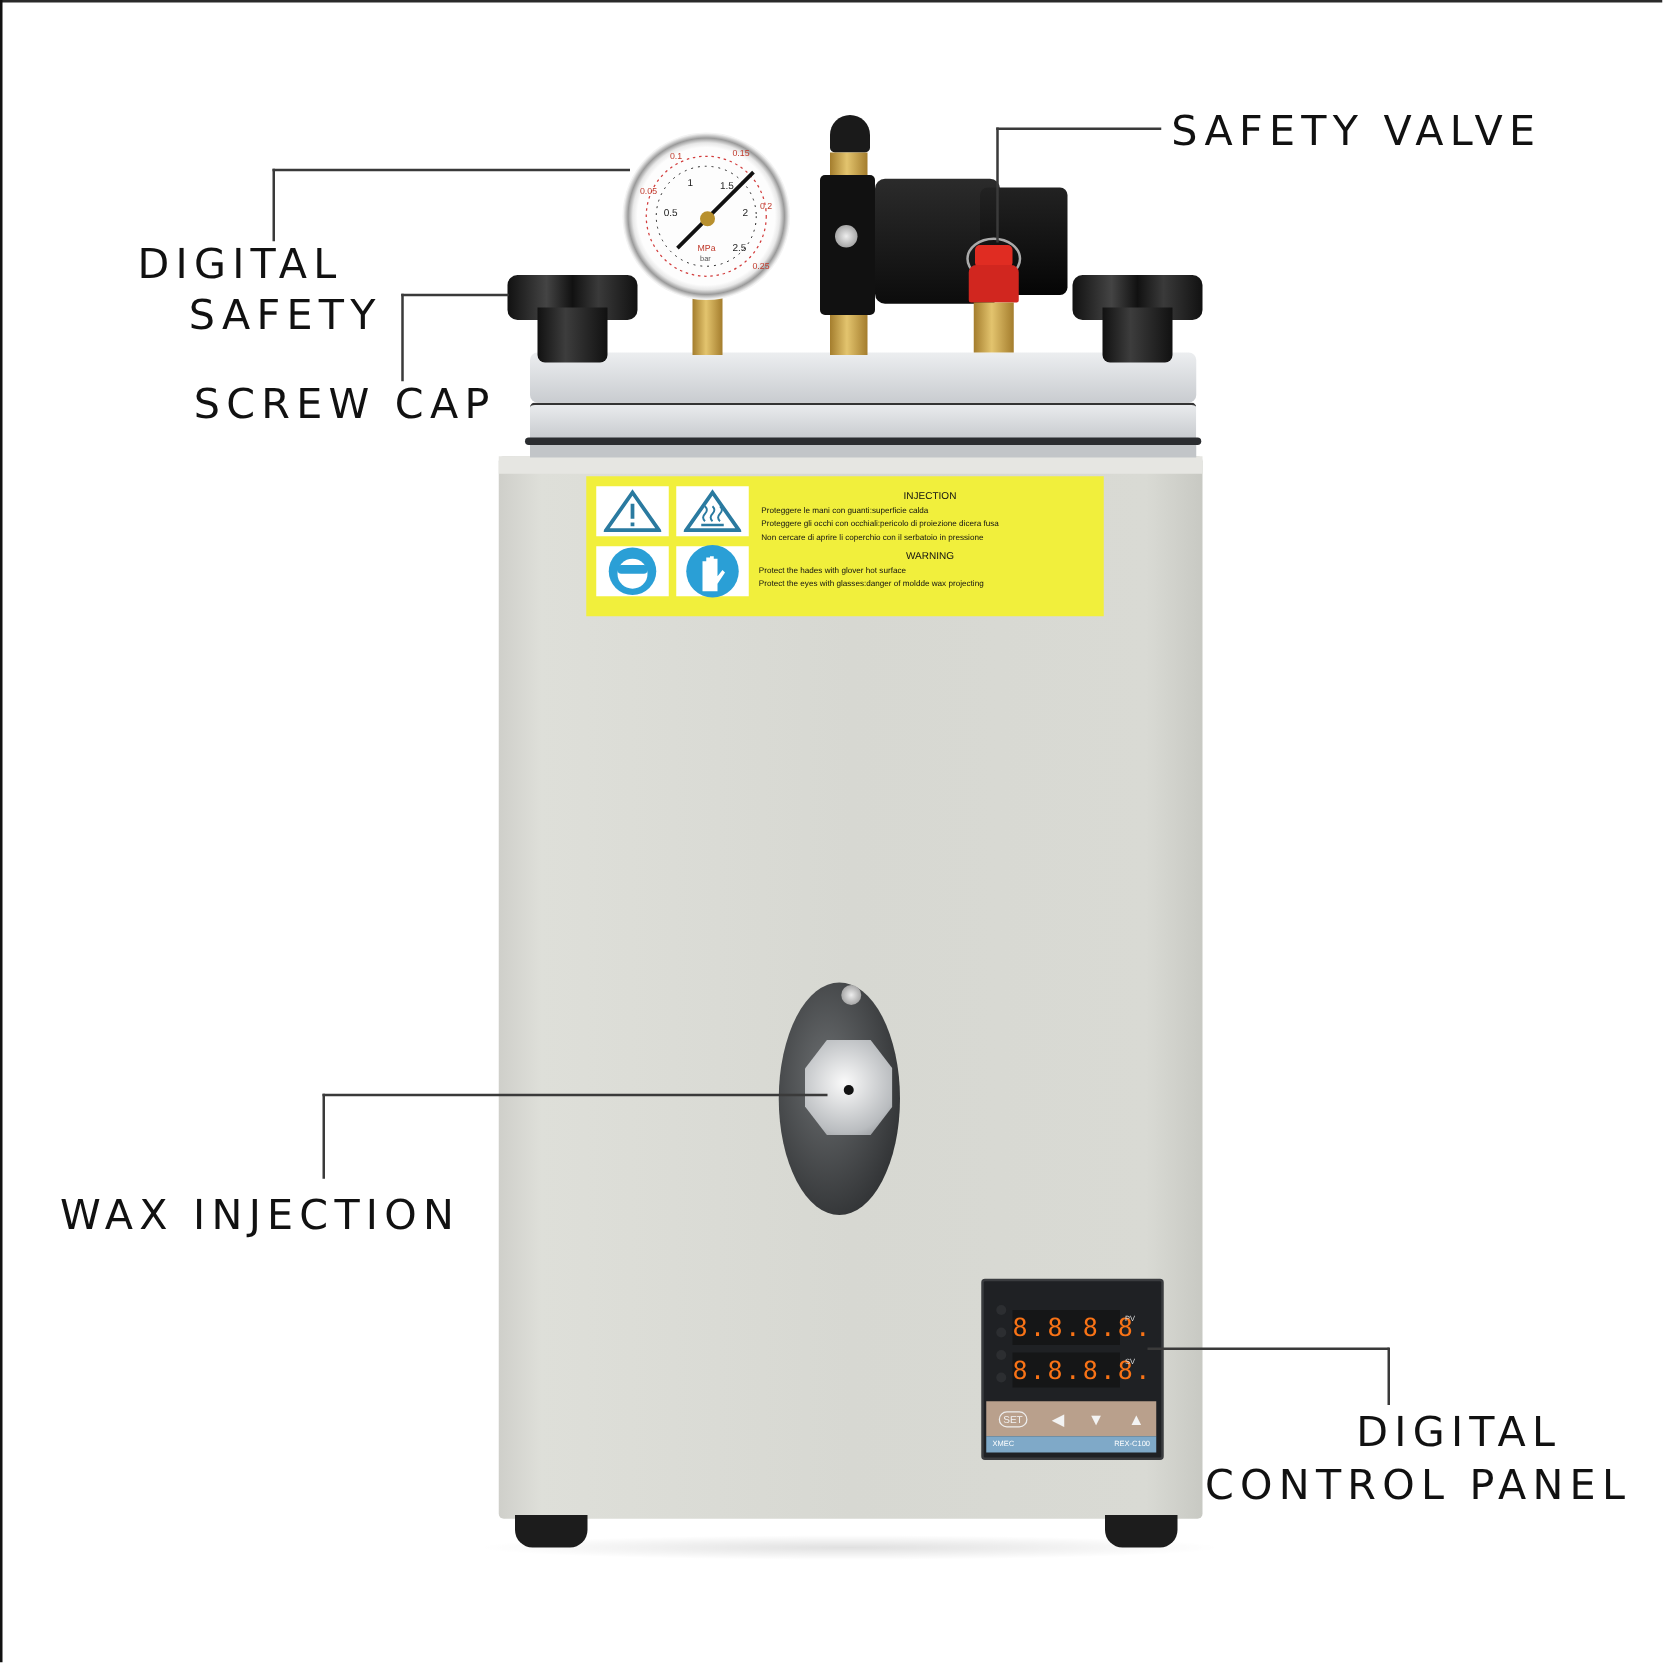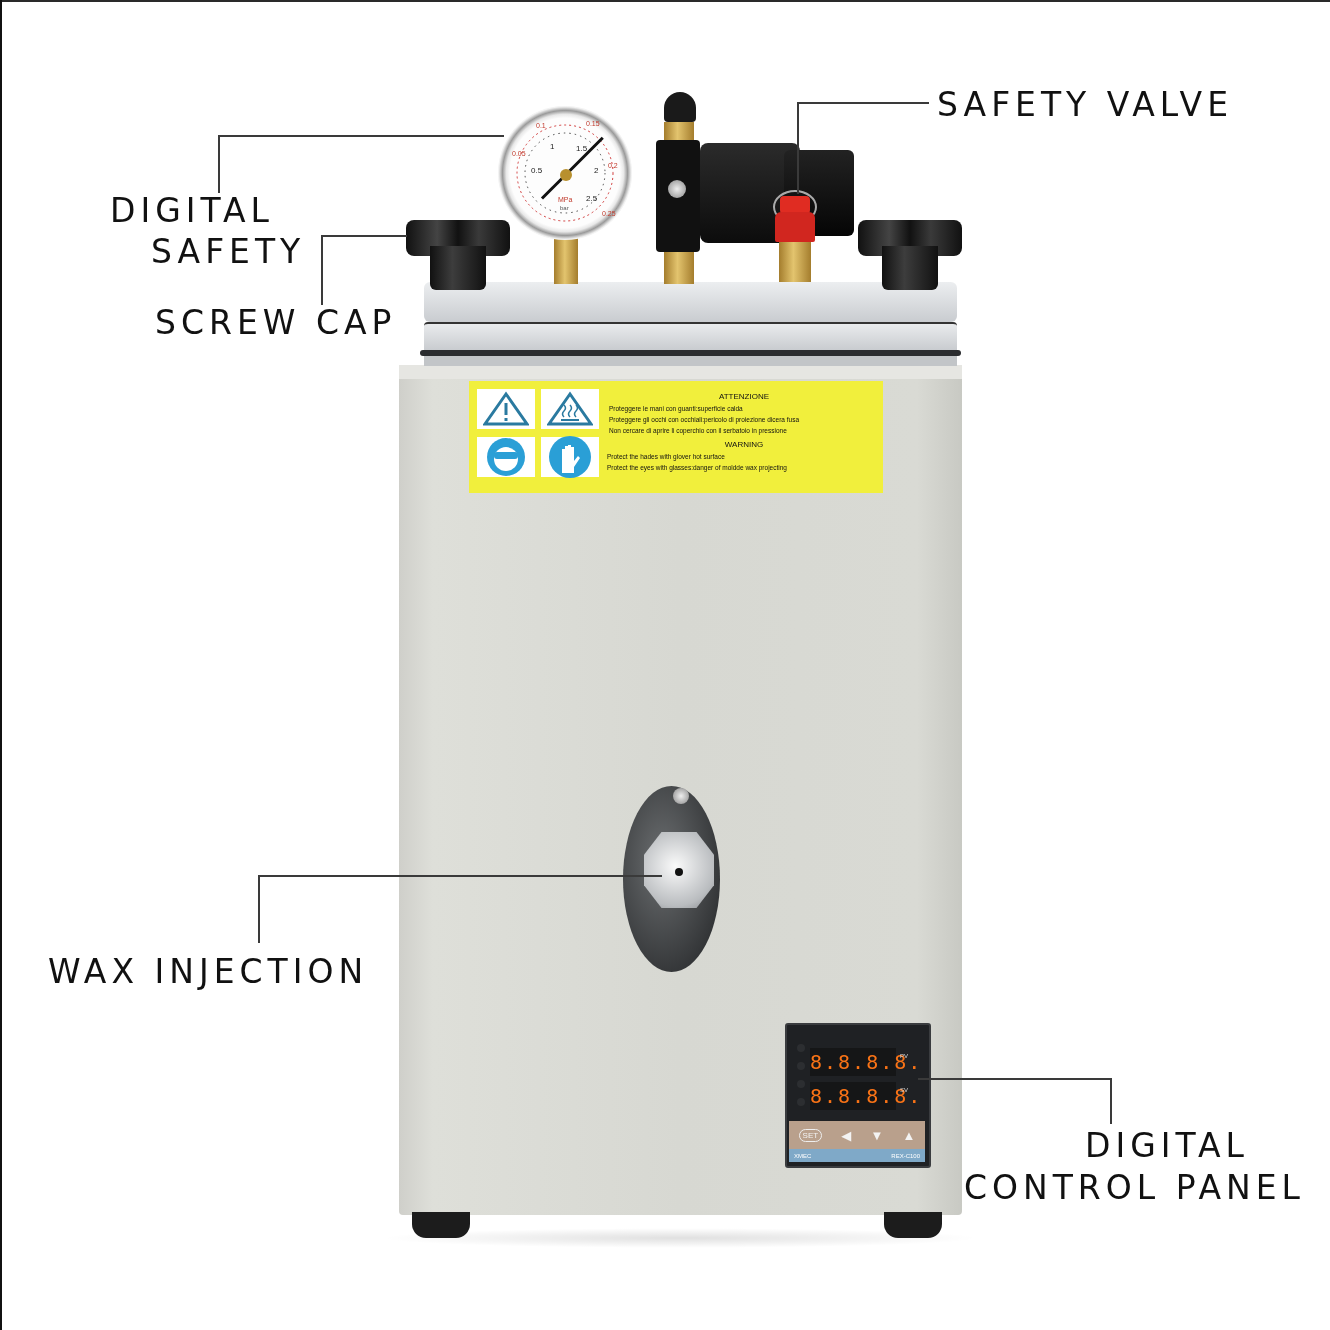--- a/index.html
+++ b/index.html
@@ -125,21 +125,21 @@
           <circle cx="20" cy="22" r="12" fill="#fff"></circle>
           <rect x="8" y="15" width="24" height="7" rx="3" fill="#2a9fd6"></rect>
         </svg>
     </div>
     <div class="label-icon" style="left:72px;top:56px;">
       <svg width="44" height="44" viewBox="0 0 44 44">
           <circle cx="22" cy="22" r="21" fill="#2a9fd6"></circle>
           <path d="M14 30 V14 h3 v10 V11 h3 v13 V10 h3 v14 V12 h3 v14 l4 -5 l2 2 l-6 9 v6 h-12z" fill="#fff"></path>
         </svg>
     </div>
-    <div class="label-title" style="left:140px;top:11px;">ATTENZIONE</div>
+    <div class="label-title" style="left:140px;top:11px;">INJECTION</div>
     <div class="label-line" style="left:140px;top:24px;">Proteggere le mani con guanti:superficie calda</div>
     <div class="label-line" style="left:140px;top:35px;">Proteggere gli occhi con occhiali:pericolo di proiezione dicera fusa</div>
     <div class="label-line" style="left:140px;top:46px;">Non cercare di aprire li coperchio con il serbatoio in pressione</div>
     <div class="label-title" style="left:140px;top:59px;">WARNING</div>
     <div class="label-line" style="left:138px;top:72px;">Protect the hades with  glover hot surface</div>
     <div class="label-line" style="left:138px;top:83px;">Protect the eyes with glasses:danger of moldde wax projecting</div>
   </div>
 
   <div class="plate"></div>
   <div class="plate-screw"></div>

